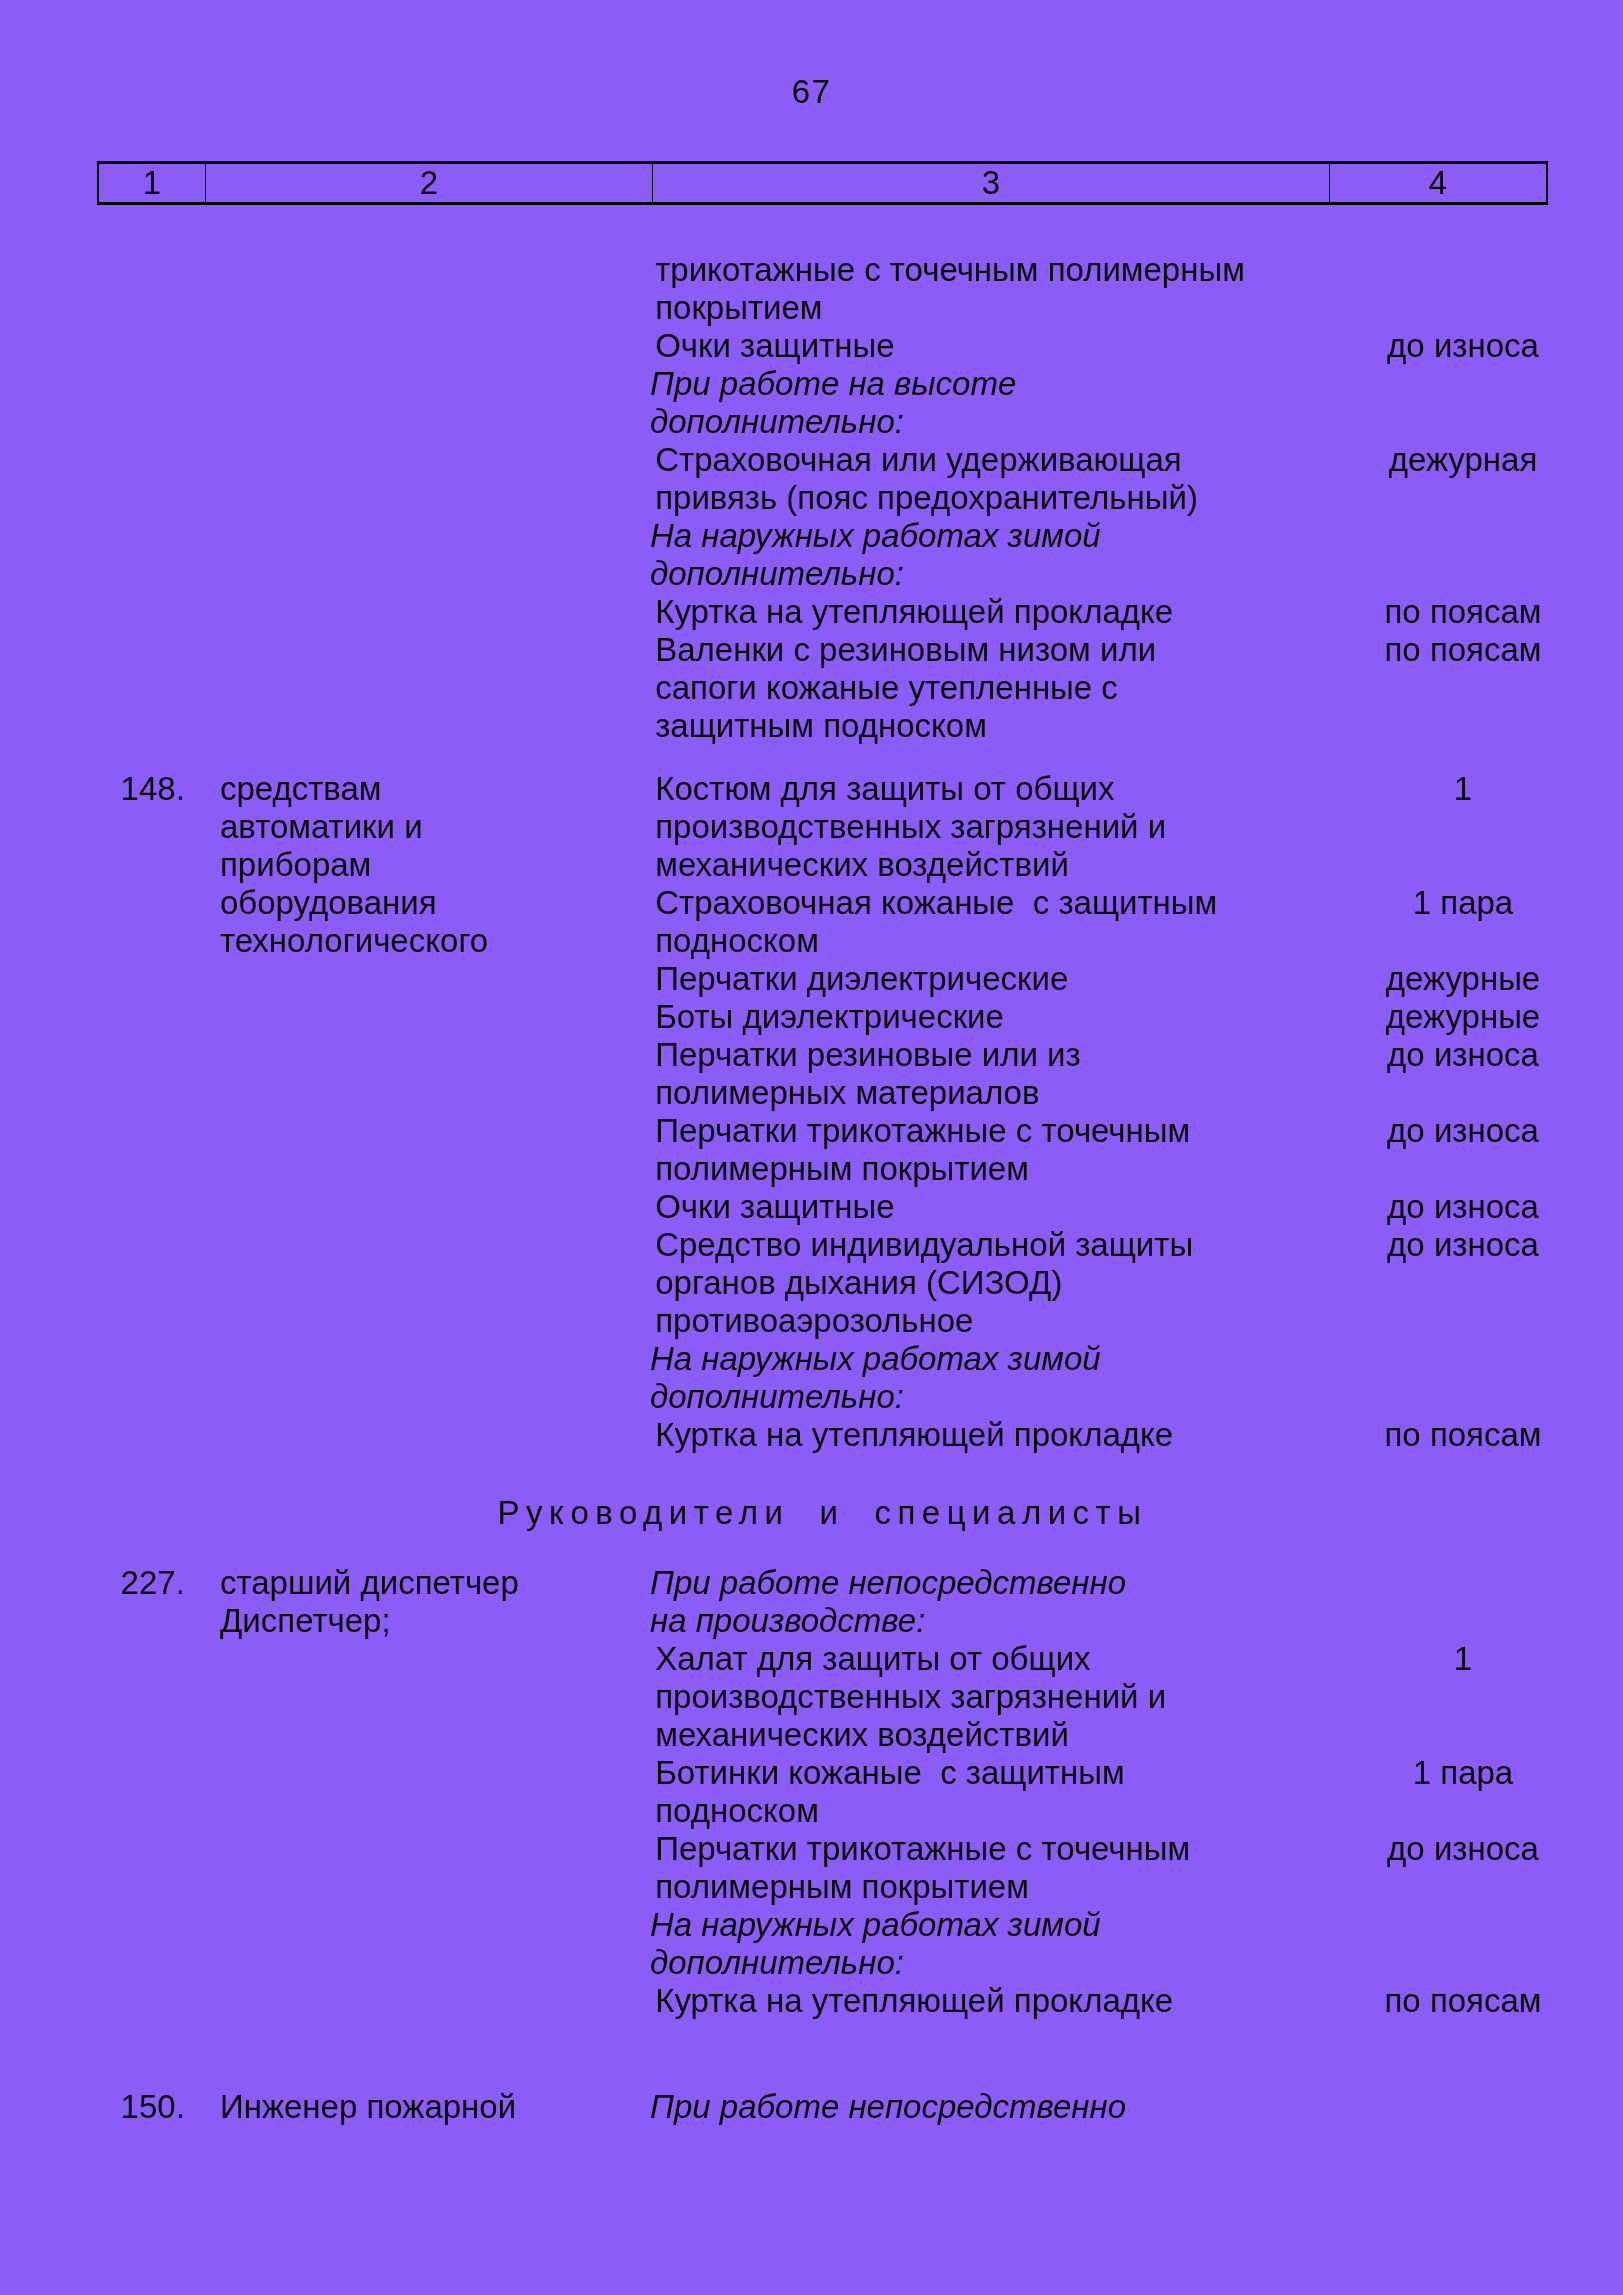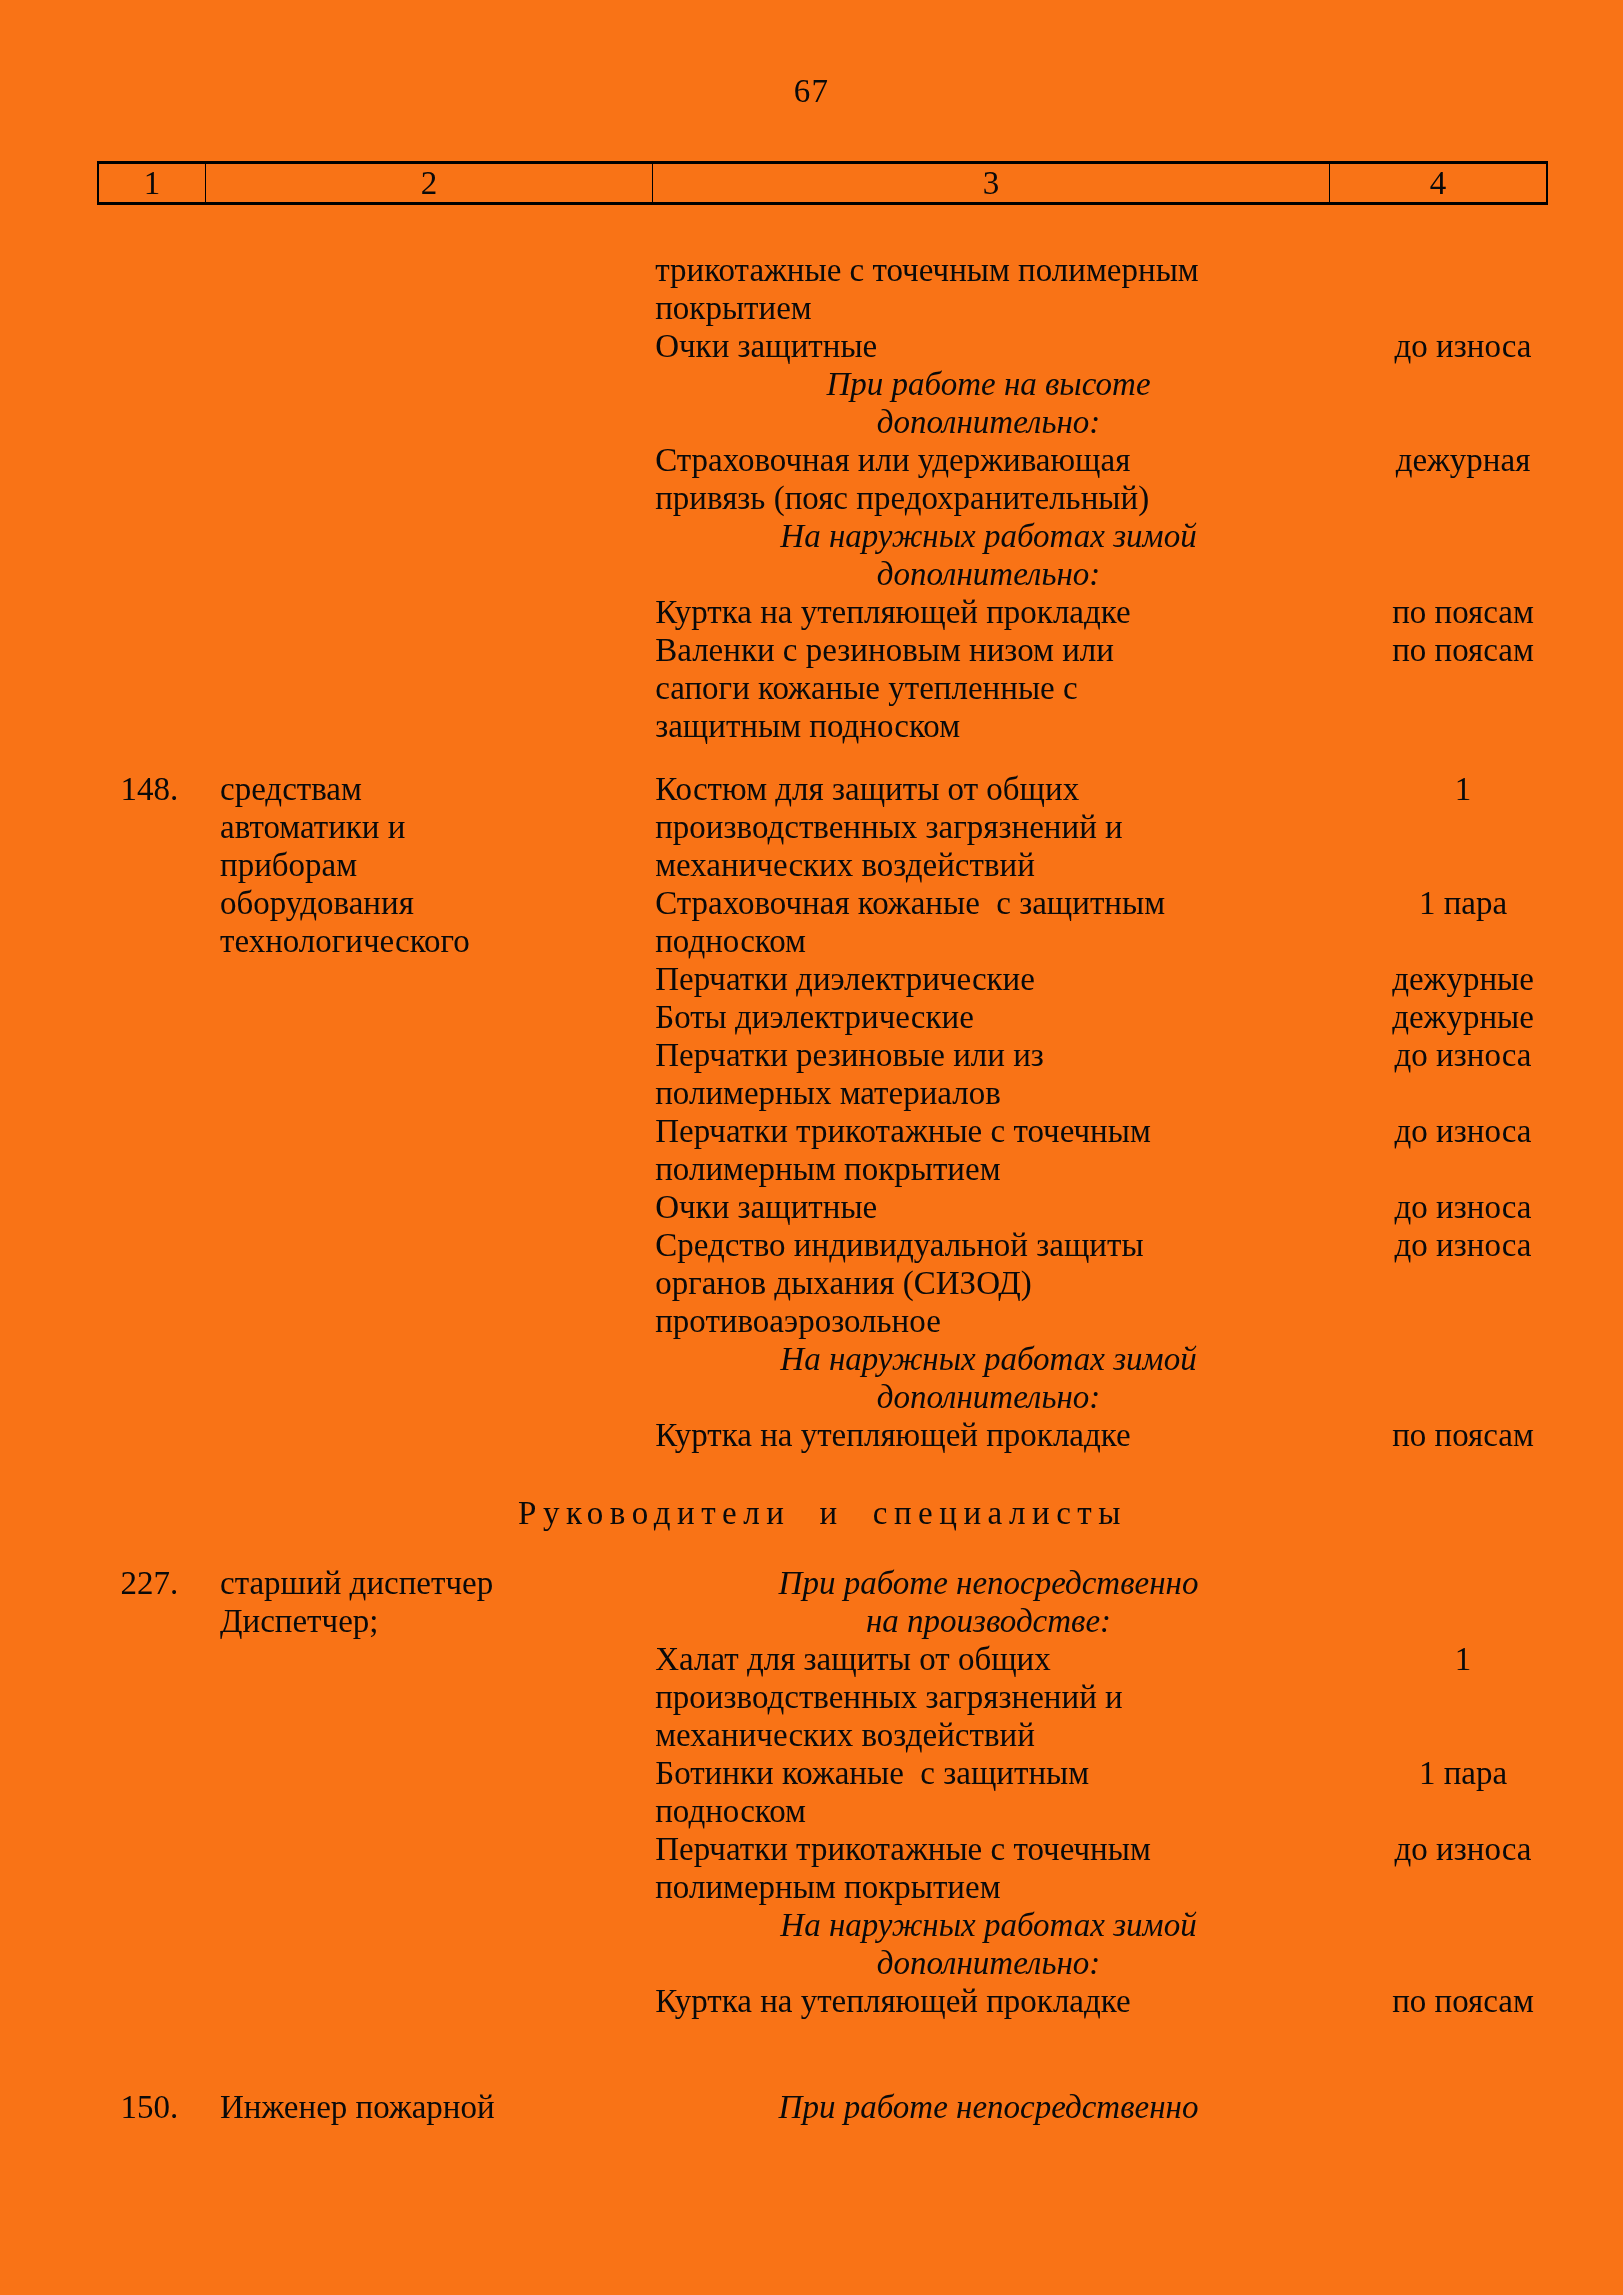--- a/index.html
+++ b/index.html
@@ -4,22 +4,22 @@
 <style>
   html, body {
     margin: 0;
     padding: 0;
     background: #ffffff;
   }
   .page {
     position: relative;
     width: 1623px;
     height: 2295px;
-    background: #f97316;
-    font-family: Liberation Serif, serif;
+    background: #8b5cf6;
+    font-family: Liberation Sans, sans-serif;
     font-size: 33px;
     color: #0a0a0a;
     overflow: hidden;
   }
   .page-number {
     position: absolute;
     top: 73px;
     left: 0;
     width: 100%;
     text-align: center;
@@ -78,21 +78,21 @@
     padding-left: 17px;
     white-space: pre;
   }
   .c3 {
     grid-column: 3;
     padding-left: 5.2px;
     white-space: pre;
   }
   .c3.cond {
     padding-left: 0;
-    text-align: center;
+    text-align: left;
     font-style: italic;
   }
   .c4 {
     grid-column: 4;
     padding-left: 51px;
     text-align: center;
     white-space: pre;
   }
   .heading {
     height: 38px;

